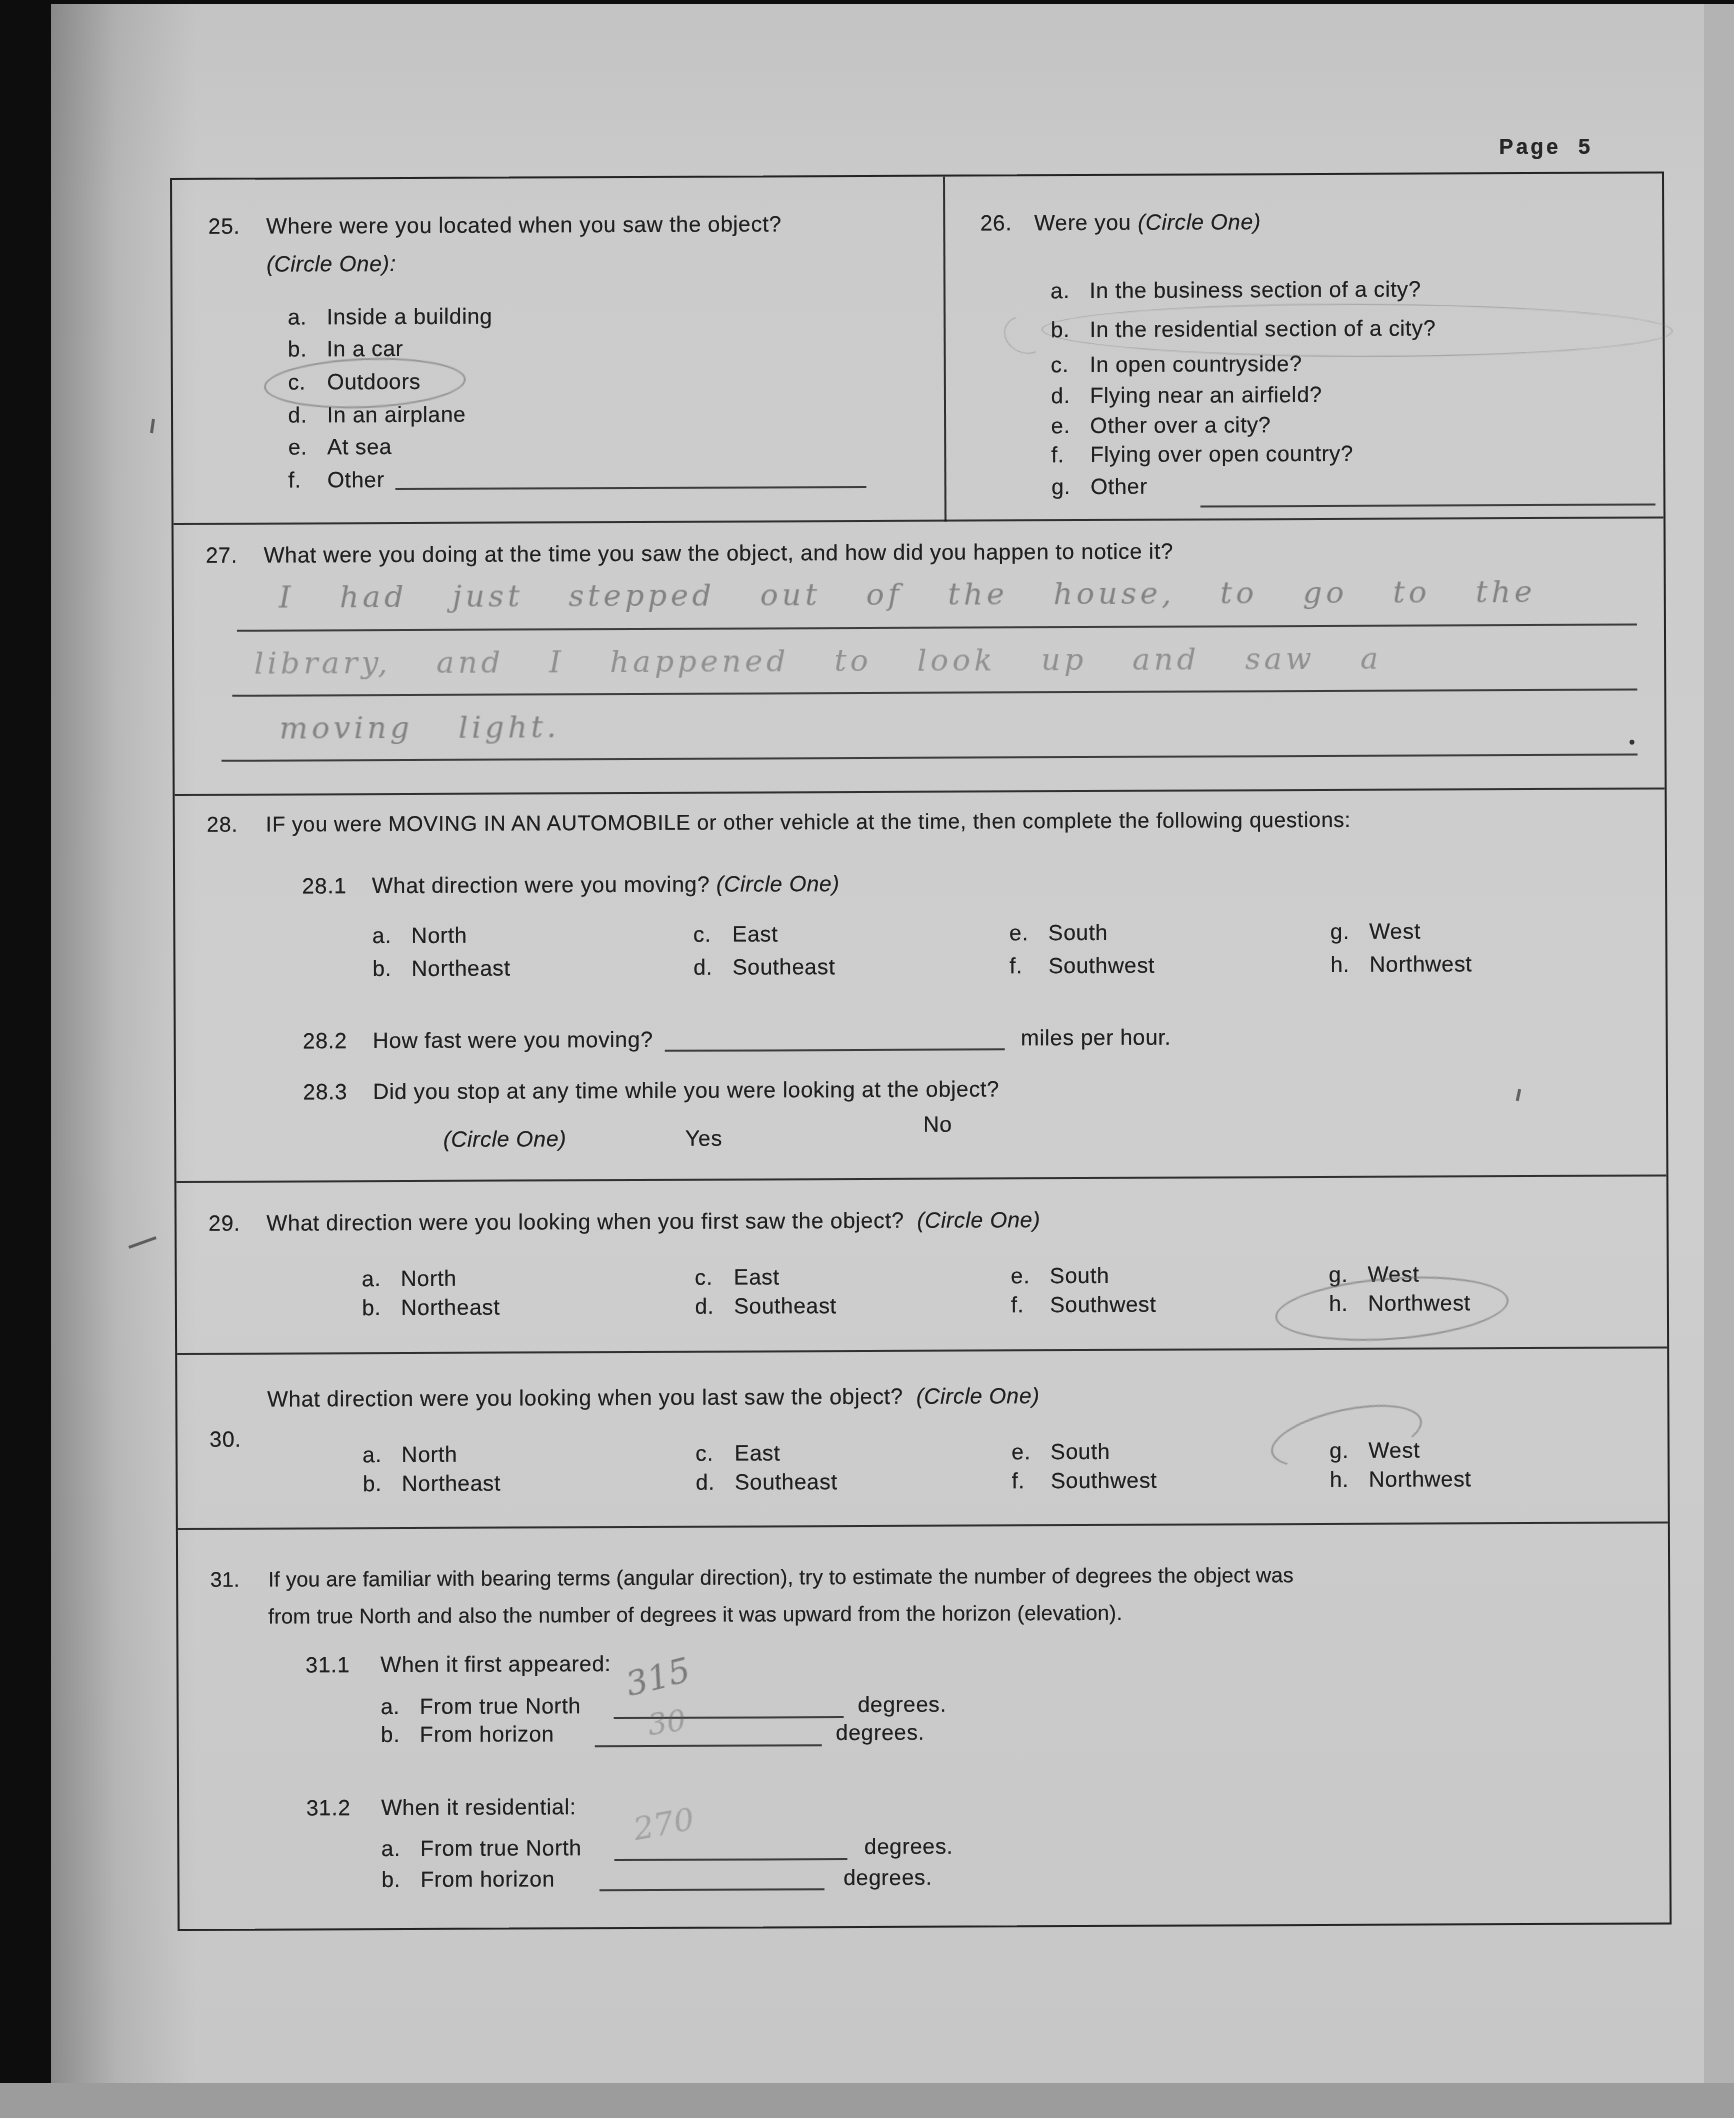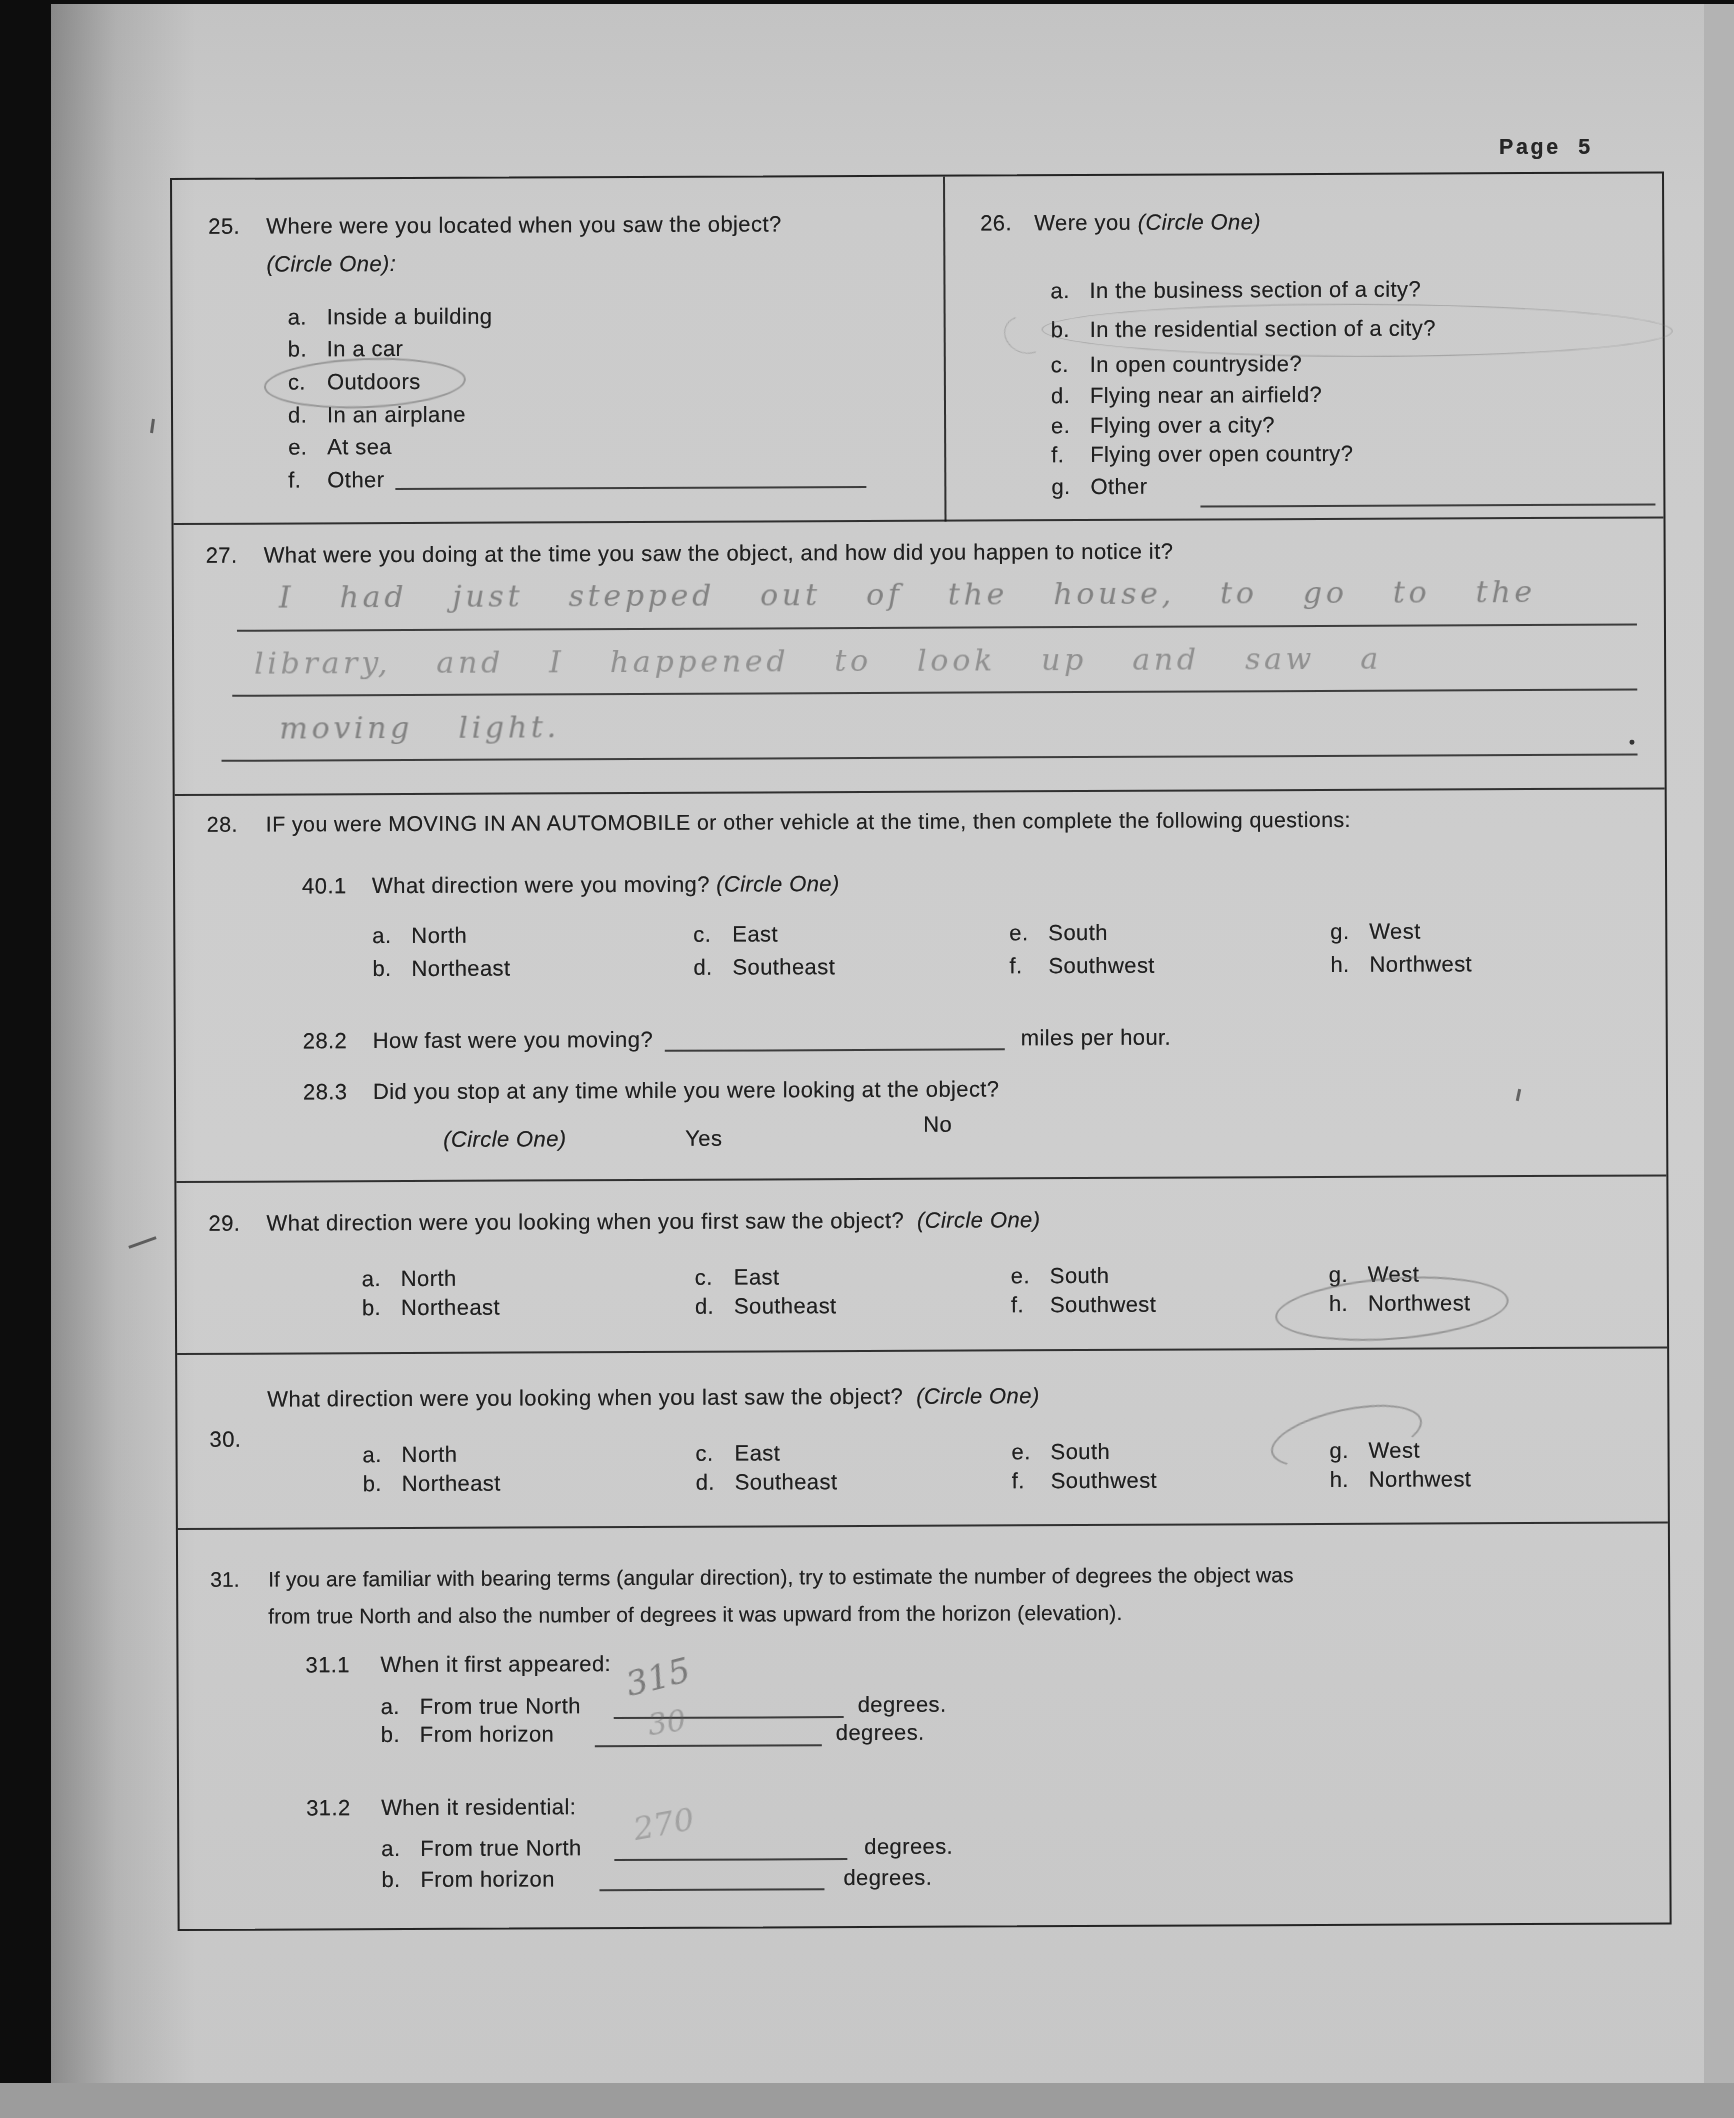--- a/index.html
+++ b/index.html
@@ -67,41 +67,41 @@
     <div class="uline" style="left:222px;top:309px;width:471px;"></div>
     <div class="ellipse" style="left:91px;top:179px;width:198px;height:46px;transform:rotate(-2deg);"></div>
 
     <div class="t" style="left:808px;top:33px;">26.</div>
     <div class="t" style="left:862px;top:33px;"><span>Were you</span>&nbsp;<span class="it">(Circle One)</span></div>
 
     <div class="t" style="left:878px;top:101px;"><span class="lt">a.</span><span>In the business section of a city?</span></div>
     <div class="t" style="left:878px;top:140px;"><span class="lt">b.</span><span>In the residential section of a city?</span></div>
     <div class="t" style="left:878px;top:175px;"><span class="lt">c.</span><span>In open countryside?</span></div>
     <div class="t" style="left:878px;top:206px;"><span class="lt">d.</span><span>Flying near an airfield?</span></div>
-    <div class="t" style="left:878px;top:236px;"><span class="lt">e.</span><span>Flying over a city?</span></div>
+    <div class="t" style="left:878px;top:236px;"><span class="lt">e.</span><span>Other over a city?</span></div>
     <div class="t" style="left:878px;top:265px;"><span class="lt">f.</span><span>Flying over open country?</span></div>
     <div class="t" style="left:878px;top:297px;"><span class="lt">g.</span><span>Other</span></div>
     <div class="uline" style="left:1027px;top:330px;width:455px;"></div>
     <div class="ellipse" style="left:869px;top:129px;width:629px;height:51px;transform:rotate(.4deg);border-width:1.6px;border-color:rgba(115,115,115,.45);"></div>
     <div class="ellipse" style="left:831px;top:140px;width:42px;height:35px;border-color:transparent transparent rgba(115,115,115,.4) rgba(115,115,115,.4);transform:rotate(22deg);border-width:1.6px;"></div>
 
     <div class="t" style="left:32px;top:362px;">27.</div>
     <div class="t" style="left:90px;top:362px;">What were you doing at the time you saw the object, and how did you happen to notice it?</div>
     <div class="hw" style="left:105px;top:400px;">I had just stepped out of the house, to go to the</div>
     <div class="hw" style="left:80px;top:466px;color:rgba(60,60,60,.42);">library, and I happened to look up and saw a</div>
     <div class="hw" style="left:105px;top:531px;">moving light.</div>
     <div class="uline" style="left:63px;top:450px;width:1400px;"></div>
     <div class="uline" style="left:58px;top:515px;width:1405px;"></div>
     <div class="uline" style="left:47px;top:580px;width:1416px;"></div>
     <div class="dot" style="left:1455px;top:566px;"></div>
 
     <div class="t sm" style="left:32px;top:632px;">28.</div>
     <div class="t sm" style="left:91px;top:632px;">IF you were MOVING IN AN AUTOMOBILE or other vehicle at the time, then complete the following questions:</div>
 
-    <div class="t" style="left:127px;top:693px;">40.1</div>
+    <div class="t" style="left:127px;top:693px;">28.1</div>
     <div class="t" style="left:197px;top:693px;"><span>What direction were you moving?</span>&nbsp;<span class="it">(Circle One)</span></div>
 
     <div class="t" style="left:197px;top:743px;"><span class="lt">a.</span><span>North</span></div>
     <div class="t" style="left:518px;top:743px;"><span class="lt">c.</span><span>East</span></div>
     <div class="t" style="left:834px;top:743px;"><span class="lt">e.</span><span>South</span></div>
     <div class="t" style="left:1155px;top:743px;"><span class="lt">g.</span><span>West</span></div>
     <div class="t" style="left:197px;top:776px;"><span class="lt">b.</span><span>Northeast</span></div>
     <div class="t" style="left:518px;top:776px;"><span class="lt">d.</span><span>Southeast</span></div>
     <div class="t" style="left:834px;top:776px;"><span class="lt">f.</span><span>Southwest</span></div>
     <div class="t" style="left:1155px;top:776px;"><span class="lt">h.</span><span>Northwest</span></div>

